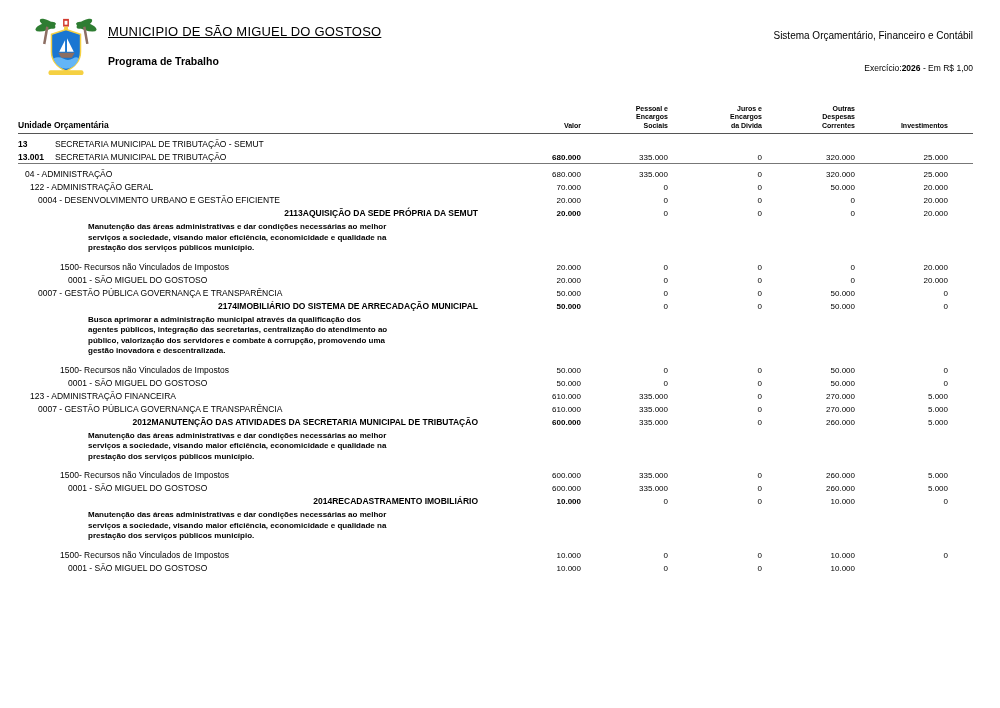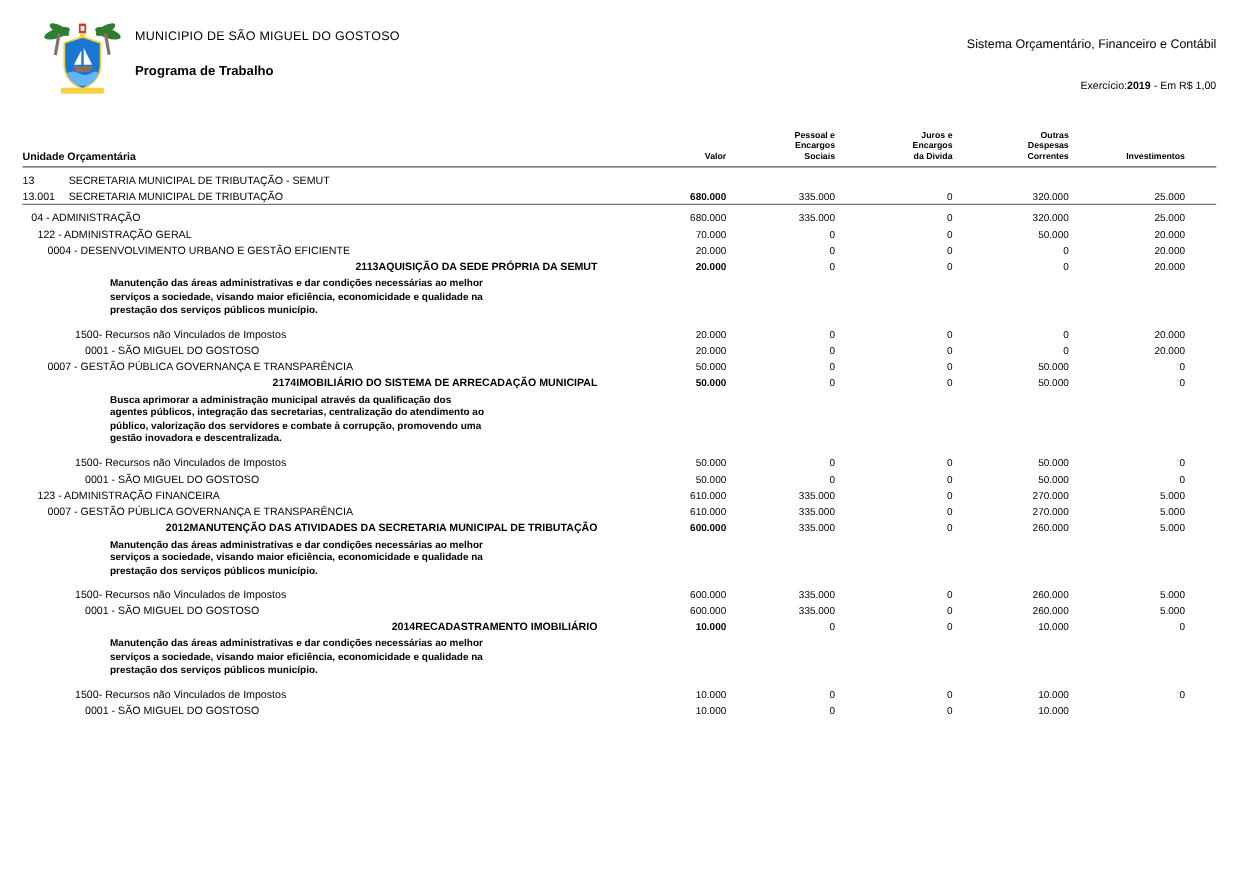--- a/index.html
+++ b/index.html
@@ -4,21 +4,21 @@
 <style>
   * { margin:0; padding:0; box-sizing:border-box; }
   html,body { width:1000px; height:708px; background:#ffffff; overflow:hidden;
     font-family:"Liberation Sans", sans-serif; color:#000; }
   .page { position:relative; width:1000px; height:708px; padding:0 27px 0 18px; }
 
   
   .report-header { position:relative; height:88px; }
   .logo { position:absolute; left:17px; top:14px; width:62px; height:64px; }
   .title-block { position:absolute; left:90px; top:24px; }
-  .municipality { font-size:10px; letter-spacing:.2px; }
+  .municipality { font-size:13px; letter-spacing:.2px;text-decoration:underline; }
   .report-title { font-size:10.5px; font-weight:bold; margin-top:16px; }
   .right-block { position:absolute; right:0; top:30px; text-align:right; }
   .system-name { font-size:10px; }
   .exercise { font-size:8.5px; margin-top:22px; }
   .exercise .bold { font-weight:bold; }
 
   
   .grid-cols { display:grid;
     grid-template-columns:460px 70px 54px 61px 60px 60px 70px 61px 59px;gap:33px; }
   .col-headers { align-items:end; border-bottom:1px solid #555;
@@ -28,21 +28,21 @@
     line-height:8.5px; white-space:pre-line; }
 
   
   .table-body { padding-top:4px; }
   .row { align-items:baseline; height:13px; line-height:13px; font-size:8.5px; }
   .row .num { text-align:right; font-size:8px; }
   .row .num.bold { font-weight:bold; }
   .label-cell { white-space:nowrap; overflow:hidden; }
   .code { display:inline-block; }
   .code:empty { display:none; }
-  .t-org .code { width:37px; }
+  .t-org .code { width:37px;font-weight:bold; }
   .t-acao .code { width:46px; font-weight:bold; }
   .t-acao .label { font-weight:bold; }
   .t-acao .label-cell { padding-left:24px;text-align:right; }
   .t-funcao .label-cell { padding-left:7px; }
   .t-subfuncao .label-cell { padding-left:12px; }
   .t-programa .label-cell { padding-left:20px; }
   .t-fonte .label-cell { padding-left:42px; }
   .t-local .label-cell { padding-left:50px; }
   .rule-after { border-bottom:1px solid #777; margin-bottom:4px; }
   .desc-row { padding:2px 0 7px 70px; }
@@ -83,21 +83,21 @@
         <path class="lg-lightblue" d="M19 45 Q24 42 29 45 Q34 48 39 45 Q43 42 45 45 Q43 52 38 54 Q32 57 26 54 Q21 51 19 45 Z"></path>
         <rect class="lg-yellow" x="14" y="57" width="36" height="5" rx="2"></rect>
       </svg>
     </div>
     <div class="title-block">
       <div class="municipality">MUNICIPIO DE SÃO MIGUEL DO GOSTOSO</div>
       <div class="report-title">Programa de Trabalho</div>
     </div>
     <div class="right-block">
       <div class="system-name">Sistema Orçamentário, Financeiro e Contábil</div>
-      <div class="exercise"><span>Exercício:</span><span class="bold">2019</span><span> - Em R$ 1,00</span></div>
+      <div class="exercise"><span>Exercício:</span><span class="bold">2026</span><span> - Em R$ 1,00</span></div>
     </div>
   </header>
 
   <div class="col-headers grid-cols">
     <div class="unit-h">Unidade Orçamentária</div>
     <div class="num-h">Valor</div>
     <div class="num-h">Pessoal e
 Encargos
 Sociais</div>
     <div class="num-h">Juros e

